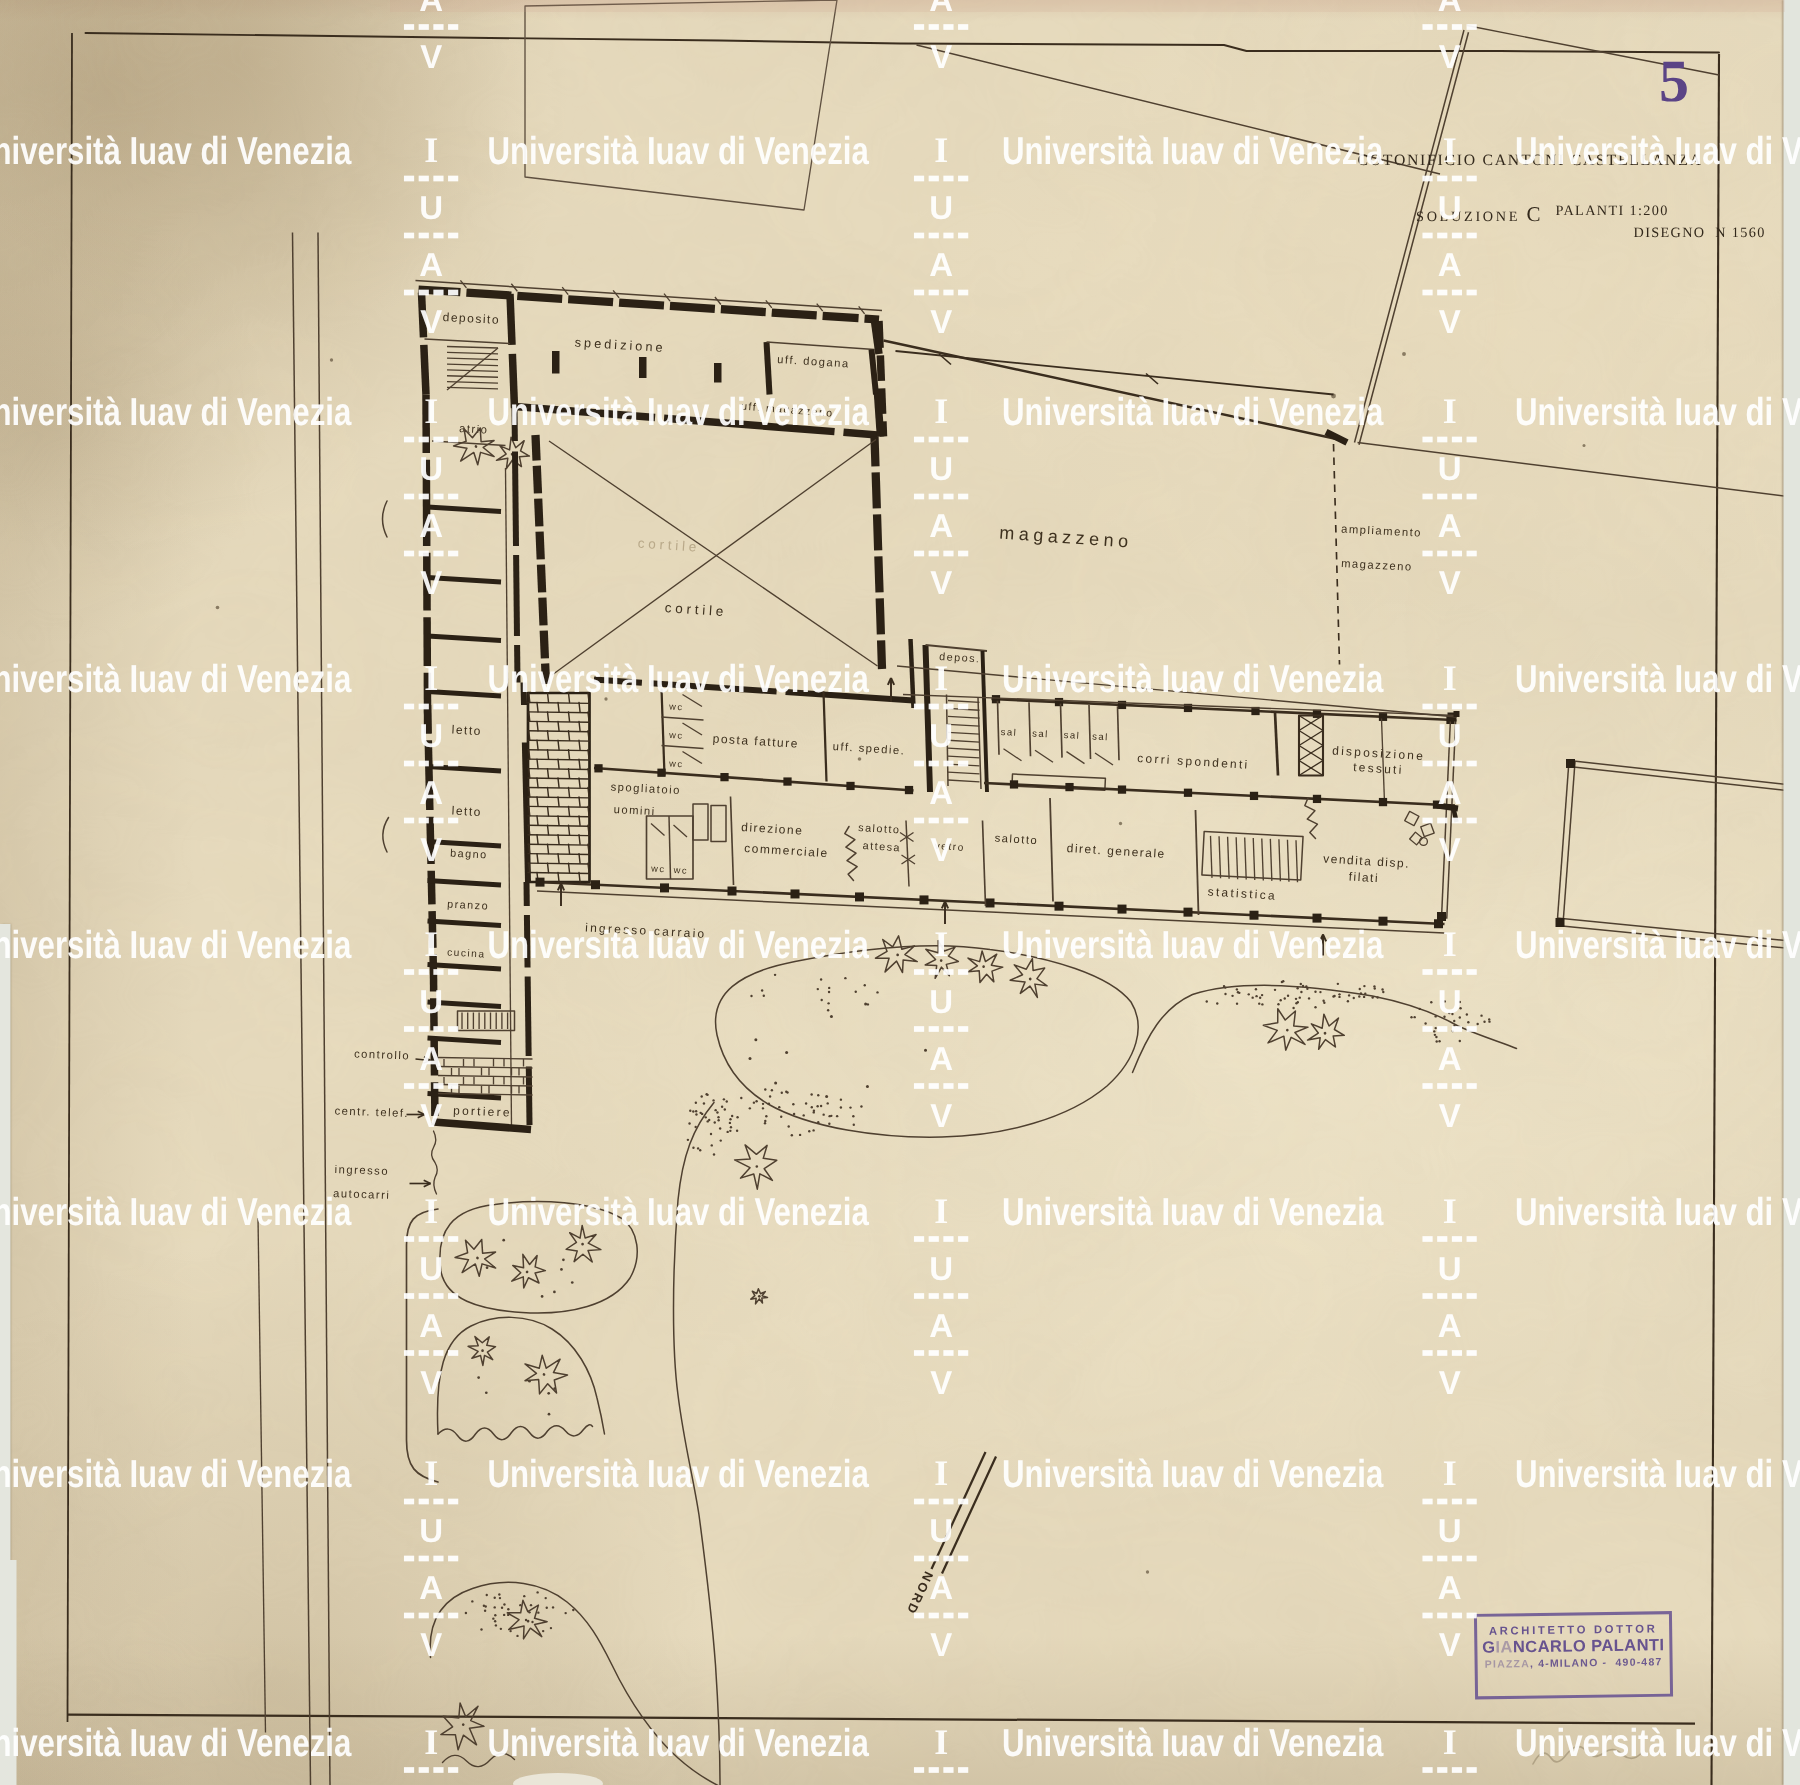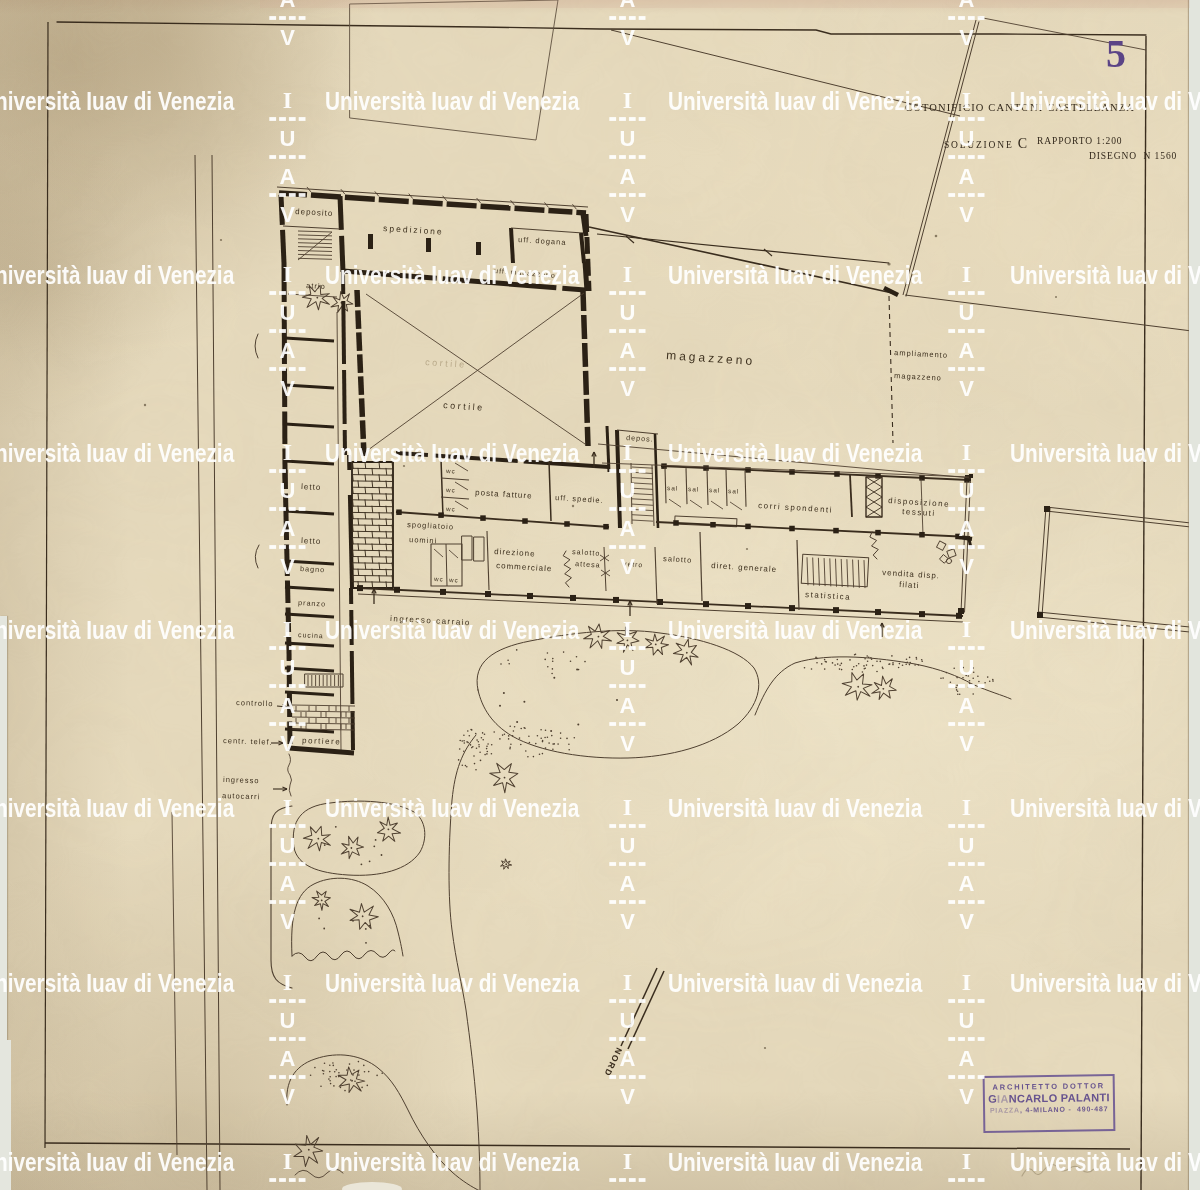--- a/index.html
+++ b/index.html
@@ -1010,21 +1010,21 @@
 <div style="position:absolute;left:0;top:1040px;width:11px;height:150px;background:#e4e6de"></div>
 
 <div style="position:absolute;left:260px;top:0;width:930px;height:8px;background:rgba(210,160,140,0.15)"></div>
 
 <div class="t" style="left:1106px;top:30px;font-size:40px;font-weight:bold;font-family:'Liberation Serif',serif;color:#5b4486">5</div>
 
 <div class="t" style="left:905px;top:102px;font-size:10.5px;letter-spacing:1.15px;color:#33291c">COTONIFICIO CANTONI CASTELLANZA</div>
 
 <div class="t" style="left:944px;top:136px;font-size:9.5px;letter-spacing:1.8px;color:#33291c">SOLUZIONE <span style="font-size:14px">C</span></div>
 
-<div class="t" style="left:1037px;top:136px;font-size:9.5px;letter-spacing:0.9px;color:#33291c">RAPPORTO 1:200</div>
+<div class="t" style="left:1037px;top:136px;font-size:9.5px;letter-spacing:0.9px;color:#33291c">PALANTI 1:200</div>
 
 <div class="t" style="left:1089px;top:151px;font-size:9.5px;letter-spacing:0.9px;color:#33291c">DISEGNO&nbsp;&nbsp;N 1560</div>
 
 <div style="position:absolute;left:983px;top:1075px;width:128px;height:48px;border:2.5px solid rgba(101,80,145,0.85);transform:rotate(-0.8deg);text-align:center;padding-top:5px">
 <div style="font-size:7.5px;letter-spacing:1.8px;color:rgba(96,76,140,0.95);font-weight:bold">ARCHITETTO DOTTOR</div>
 <div style="font-size:11px;letter-spacing:0.3px;color:rgba(96,76,140,0.95);font-weight:bold;margin-top:1px;white-space:nowrap">G<span style="opacity:0.45">IA</span>NCARLO PALANTI</div>
 <div style="font-size:7px;letter-spacing:0.8px;color:rgba(96,76,140,0.9);font-weight:bold;margin-top:2px"><span style="opacity:0.5">PIAZZA</span>, 4-MILANO -&nbsp;&nbsp;490-487</div>
 </div>
 
 <svg id="wm" width="1200" height="1190" viewBox="0 0 1200 1190" style="position:absolute;left:0;top:0">

